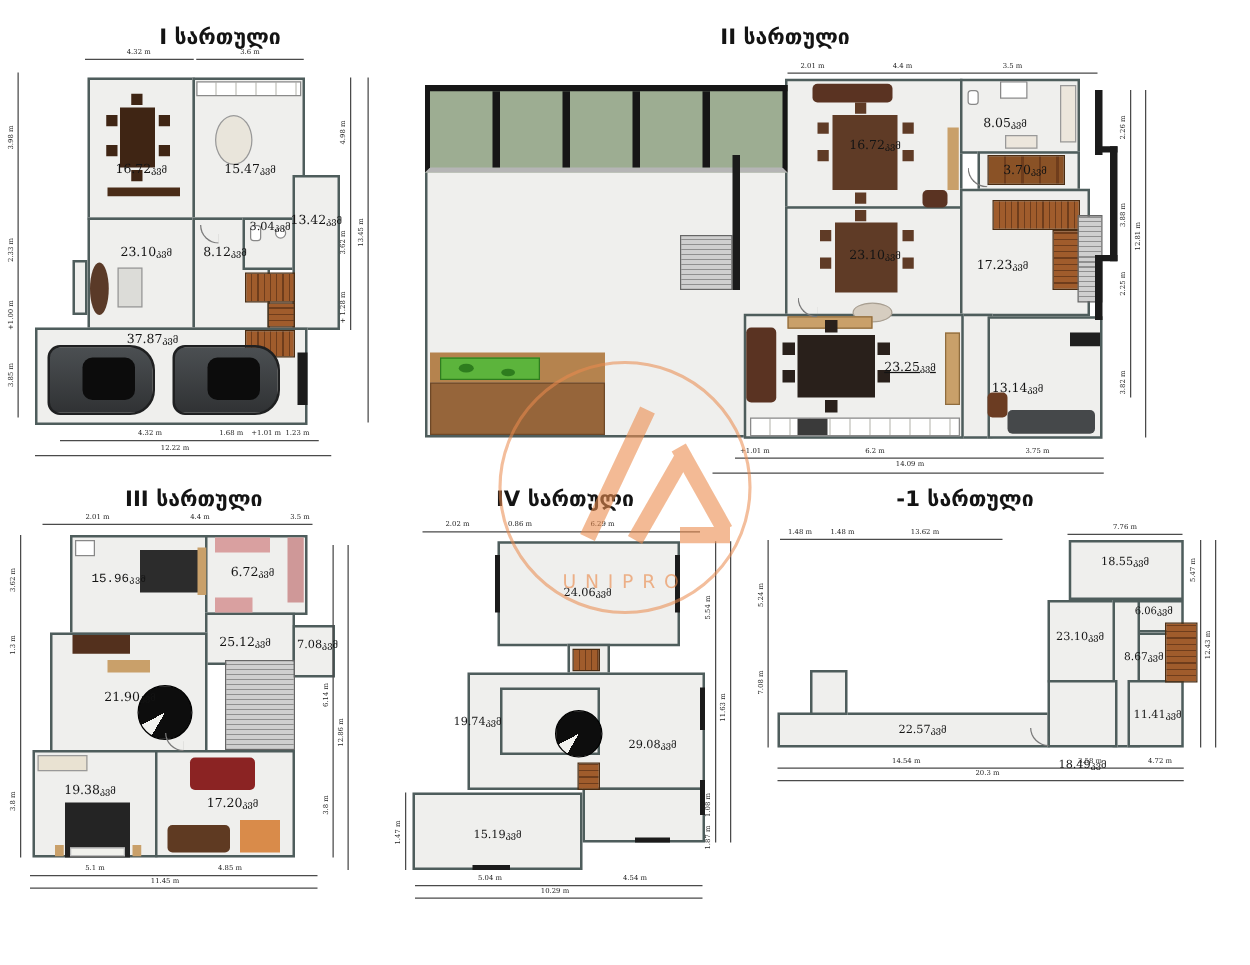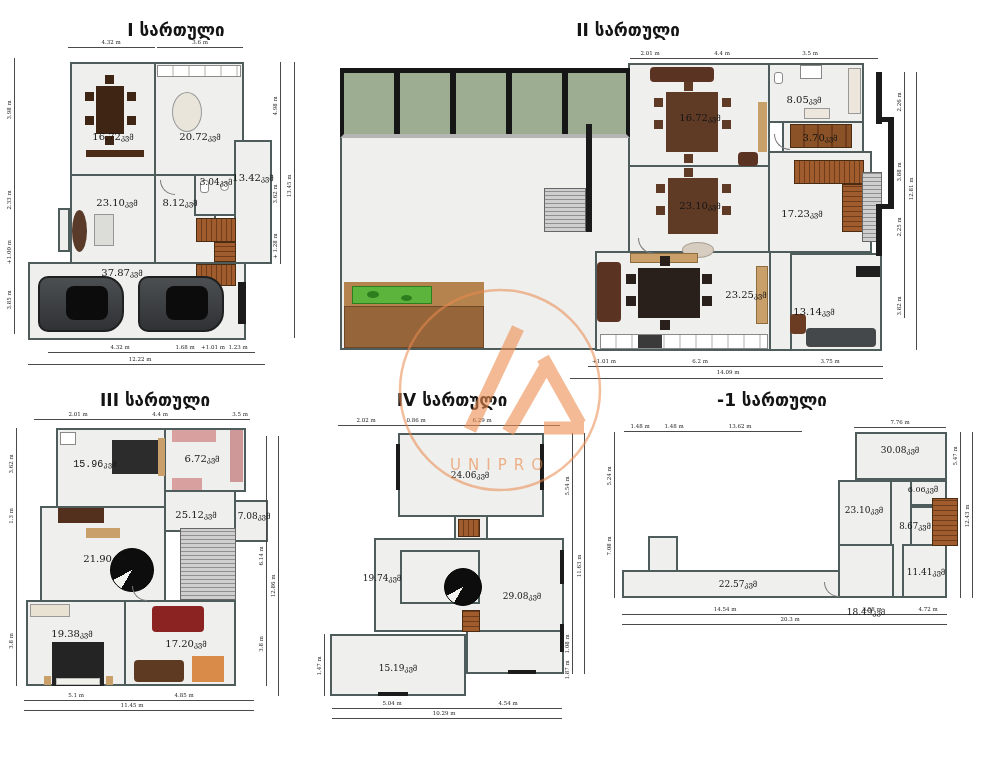--- a/index.html
+++ b/index.html
@@ -76,21 +76,21 @@
     <div class="wseg" style="left:218px;top:268px;width:8px;height:42px;"></div>
     <div class="car" style="left:18px;top:262px;width:82px;height:52px;">
       <div class="cab" style="left:26px;top:8px;width:42px;height:34px;"></div>
     </div>
     <div class="car" style="left:118px;top:262px;width:82px;height:52px;">
       <div class="cab" style="left:26px;top:8px;width:42px;height:34px;"></div>
     </div>
     <div class="arc" style="left:140px;top:166px;width:14px;height:14px;"></div>
 
     <div class="rl" style="left:93px;top:122px;"><span>16.72</span><span class="u">კვმ</span></div>
-    <div class="rl" style="left:180px;top:122px;"><span>20.72</span><span class="u">კვმ</span></div>
+    <div class="rl" style="left:180px;top:122px;"><span>15.47</span><span class="u">კვმ</span></div>
     <div class="rl" style="left:97px;top:188px;"><span>23.10</span><span class="u">კვმ</span></div>
     <div class="rl" style="left:160px;top:188px;"><span>8.12</span><span class="u">კვმ</span></div>
     <div class="rl" style="left:196px;top:168px;font-size:9px;"><span>3.04</span><span class="u">კვმ</span></div>
     <div class="rl" style="left:233px;top:163px;"><span>13.42</span><span class="u">კვმ</span></div>
     <div class="rl" style="left:102px;top:258px;"><span>37.87</span><span class="u">კვმ</span></div>
 
     <div class="hl" style="left:28px;top:338px;width:207px;"></div>
     <div class="dim" style="left:100px;top:333px;">4.32 m</div>
     <div class="dim" style="left:165px;top:333px;">1.68 m</div>
     <div class="dim" style="left:193px;top:333px;">+1.01 m</div>
@@ -188,21 +188,21 @@
     <div class="wseg" style="left:538px;top:190px;width:18px;height:5px;"></div>
     <div class="wseg" style="left:538px;top:190px;width:6px;height:52px;"></div>
     <div class="arc" style="left:436px;top:120px;width:15px;height:15px;"></div>
     <div class="arc" style="left:300px;top:224px;width:15px;height:15px;"></div>
 
     <div class="rl" style="left:362px;top:103px;"><span>16.72</span><span class="u">კვმ</span></div>
     <div class="rl" style="left:466px;top:85px;"><span>8.05</span><span class="u">კვმ</span></div>
     <div class="rl" style="left:482px;top:123px;"><span>3.70</span><span class="u">კვმ</span></div>
     <div class="rl" style="left:362px;top:191px;"><span>23.10</span><span class="u">კვმ</span></div>
     <div class="rl" style="left:464px;top:199px;"><span>17.23</span><span class="u">კვმ</span></div>
-    <div class="rl" style="left:408px;top:280px;"><span>23.25</span><span class="u">კვმ</span></div>
+    <div class="rl" style="left:390px;top:280px;text-decoration:underline;"><span>23.25</span><span class="u">კვმ</span></div>
     <div class="rl" style="left:476px;top:297px;"><span>13.14</span><span class="u">კვმ</span></div>
 
     <div class="hl" style="left:250px;top:352px;width:295px;"></div>
     <div class="dim" style="left:266px;top:347px;">+1.01 m</div>
     <div class="dim" style="left:362px;top:347px;">6.2 m</div>
     <div class="dim" style="left:492px;top:347px;">3.75 m</div>
     <div class="hl" style="left:232px;top:364px;width:313px;"></div>
     <div class="dim" style="left:390px;top:358px;">14.09 m</div>
     <div class="vl" style="left:566px;top:58px;height:246px;"></div>
     <div class="vl" style="left:578px;top:58px;height:278px;"></div>
@@ -330,21 +330,21 @@
     <div class="room" style="left:228px;top:94px;width:56px;height:66px;"></div>
     <div class="room" style="left:292px;top:94px;width:45px;height:26px;"></div>
     <div class="room" style="left:284px;top:120px;width:53px;height:40px;"></div>
     <div class="room" style="left:280px;top:94px;width:22px;height:118px;"></div>
     <div class="room" style="left:228px;top:158px;width:56px;height:54px;"></div>
     <div class="room" style="left:292px;top:158px;width:45px;height:54px;"></div>
     <div class="furn st-b" style="left:322px;top:112px;width:26px;height:48px;"></div>
     <div class="arc" style="left:214px;top:196px;width:14px;height:14px;"></div>
 
     <div class="rl" style="left:128px;top:198px;font-size:9px;"><span>22.57</span><span class="u">კვმ</span></div>
-    <div class="rl" style="left:290px;top:64px;font-size:9px;"><span>30.08</span><span class="u">კვმ</span></div>
+    <div class="rl" style="left:290px;top:64px;font-size:9px;"><span>18.55</span><span class="u">კვმ</span></div>
     <div class="rl" style="left:254px;top:124px;font-size:9px;"><span>23.10</span><span class="u">კვმ</span></div>
     <div class="rl" style="left:313px;top:103px;font-size:8px;text-align:center;"><span>6.06</span><span class="u">კვმ</span></div>
     <div class="rl" style="left:305px;top:140px;font-size:8.5px;"><span>8.67</span><span class="u">კვმ</span></div>
     <div class="rl" style="left:256px;top:186px;font-size:9px;margin-top:40px;"><span>18.49</span><span class="u">კვმ</span></div>
     <div class="rl" style="left:316px;top:186px;font-size:9px;"><span>11.41</span><span class="u">კვმ</span></div>
 
     <div class="hl" style="left:12px;top:228px;width:325px;"></div>
     <div class="dim" style="left:115px;top:223px;">14.54 m</div>
     <div class="dim" style="left:262px;top:223px;">3.58 m</div>
     <div class="dim" style="left:318px;top:223px;">4.72 m</div>

